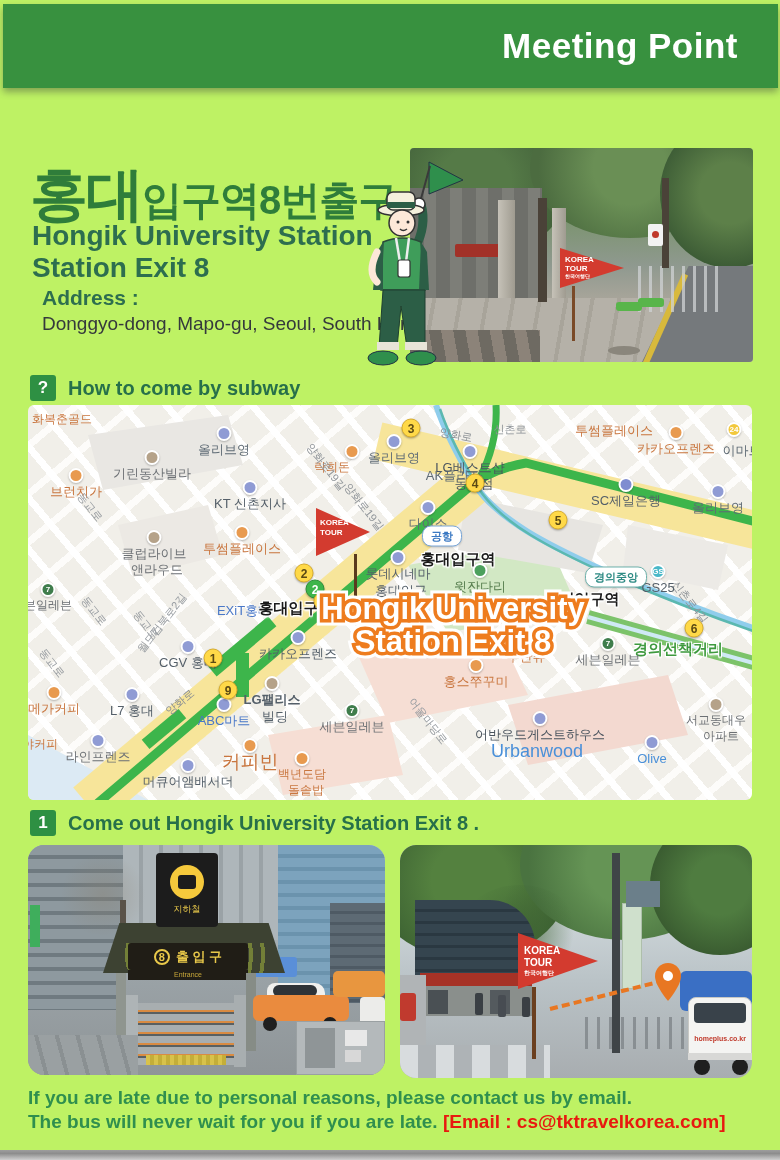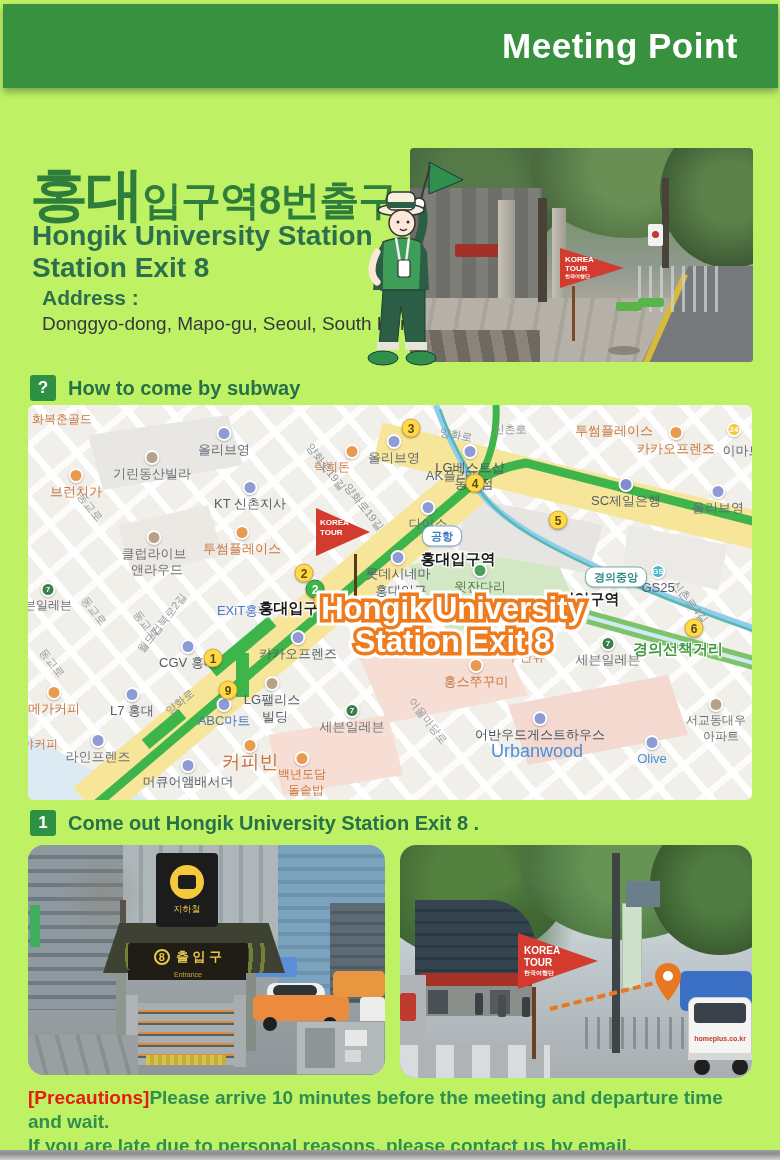--- a/index.html
+++ b/index.html
@@ -266,21 +266,21 @@
         <div class="map-icon" style="left: 688px; top: 307px; background: rgb(181, 162, 137);"></div>
         <div class="map-label" style="left: 688px; top: 315px; color: rgb(109, 113, 117); font-size: 12px;">서교동대우</div>
         <div class="map-label" style="left: 693px; top: 331px; color: rgb(109, 113, 117); font-size: 12px;">아파트</div>
         <div class="map-label" style="left: 216px; top: 205px; color: rgb(74, 120, 200); font-size: 13px;">EXiT홍대</div>
         <div class="map-label halo" style="left: 268px; top: 202px; color: rgb(26, 26, 26); font-size: 15px; font-weight: bold;">홍대입구역</div>
         <div class="map-icon" style="left: 270px; top: 240px; background: rgb(143, 155, 212);"></div>
         <div class="map-label" style="left: 270px; top: 248px; color: rgb(84, 95, 105); font-size: 13px;">카카오프렌즈</div>
         <div class="map-icon" style="left: 160px; top: 249px; background: rgb(143, 155, 212);"></div>
         <div class="map-label" style="left: 160px; top: 257px; color: rgb(84, 95, 105); font-size: 13px;">CGV 홍대</div>
         <div class="map-icon" style="left: 244px; top: 286px; background: rgb(181, 162, 137);"></div>
-        <div class="map-label" style="left: 244px; top: 294px; color: rgb(84, 95, 105); font-size: 13px;">LG팰리스</div>
+        <div class="map-label" style="left: 244px; top: 294px; color: rgb(84, 95, 105); font-size: 13px; font-weight: bold;">LG팰리스</div>
         <div class="map-label" style="left: 247px; top: 311px; color: rgb(84, 95, 105); font-size: 13px;">빌딩</div>
         <div class="map-icon" style="left: 26px; top: 295px; background: rgb(232, 154, 79);"></div>
         <div class="map-label" style="left: 26px; top: 303px; color: rgb(201, 118, 63); font-size: 13px;">메가커피</div>
         <div class="map-icon" style="left: 104px; top: 297px; background: rgb(143, 155, 212);"></div>
         <div class="map-label" style="left: 104px; top: 305px; color: rgb(84, 95, 105); font-size: 13px;">L7 홍대</div>
         <div class="map-icon" style="left: 196px; top: 307px; background: rgb(143, 155, 212);"></div>
         <div class="map-label" style="left: 196px; top: 315px; color: rgb(74, 120, 200); font-size: 13px;">ABC마트</div>
         <div class="map-icon" style="left: 324px; top: 313px; background: rgb(63, 125, 76);">7</div>
         <div class="map-label" style="left: 324px; top: 321px; color: rgb(109, 113, 117); font-size: 13px;">세븐일레븐</div>
         <div class="map-label" style="left: 12px; top: 339px; color: rgb(201, 118, 63); font-size: 12px;">야커피</div>
@@ -418,19 +418,18 @@
           <polygon points="0,0 80,28 0,56" fill="#d33b2f"></polygon>
         </svg>
       <div class="ptxt" style="left:6px;top:13px;font-size:10px;">KOREA</div>
       <div class="ptxt" style="left:6px;top:25px;font-size:10px;">TOUR</div>
       <div class="ptxt" style="left:6px;top:37px;font-size:6px;">한국여행단</div>
       <div class="pole" style="left:14px;top:54px;width:4px;height:72px;background:#6b3f1f;"></div>
     </div>
   </div>
 
   <div class="precautions">
-    <div><span class="t-red">[Precautions]</span><span class="t-green">Please arrive 10 minutes before the meeting and departure time and wait.</span></div>
     <div class="t-green">If you are late due to personal reasons, please contact us by email.</div>
     <div><span class="t-green">The bus will never wait for you if you are late. </span><span class="t-red">[Email : cs@tktravelkorea.com]</span></div>
   </div>
 
   <div class="footer-bar"></div>
 </div>
 
 </body></html>

